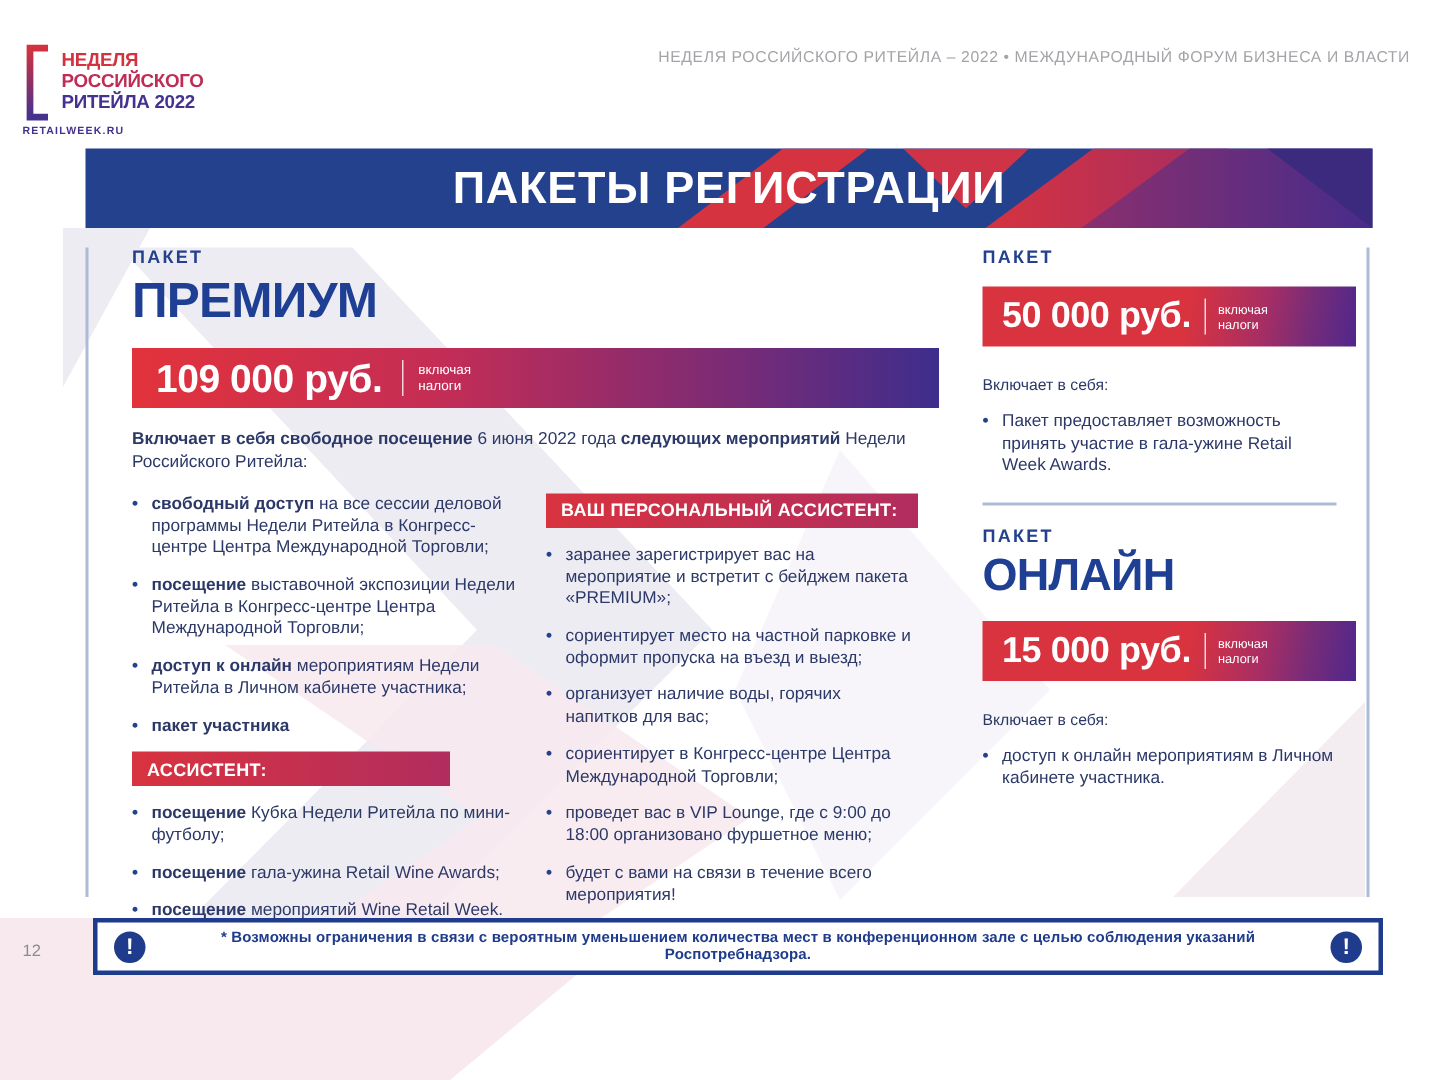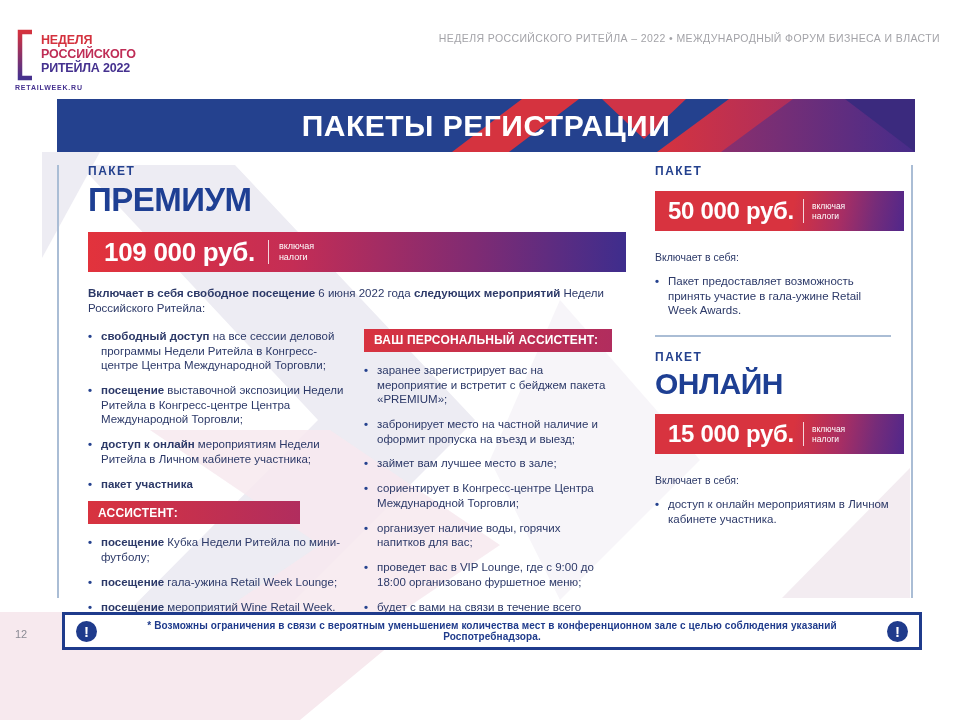--- a/index.html
+++ b/index.html
@@ -152,33 +152,32 @@
       <div class="colA">
         <ul class="blist">
           <li><b class="lead">свободный доступ</b><span> на все сессии деловой программы Недели Ритейла в Конгресс-центре Центра Международной Торговли;</span></li>
           <li><b class="lead">посещение</b><span> выставочной экспозиции Недели Ритейла в Конгресс-центре Центра Международной Торговли;</span></li>
           <li><b class="lead">доступ к онлайн</b><span> мероприятиям Недели Ритейла в Личном кабинете участника;</span></li>
           <li><b class="lead">пакет участника</b><span></span></li>
         </ul>
         <div class="section-bar">АССИСТЕНТ:</div>
         <ul class="blist">
           <li><b class="lead">посещение</b><span> Кубка Недели Ритейла по мини-футболу;</span></li>
-          <li><b class="lead">посещение</b><span> гала-ужина Retail Week Lounge;</span></li>
+          <li><b class="lead">посещение</b><span> гала-ужина Retail Wine Awards;</span></li>
           <li><b class="lead">посещение</b><span> мероприятий Wine Retail Week.</span></li>
         </ul>
       </div>
 
       <div class="colB">
         <div class="section-bar">ВАШ ПЕРСОНАЛЬНЫЙ АССИСТЕНТ:</div>
         <ul class="blist">
           <li>заранее зарегистрирует вас на мероприятие и встретит с бейджем пакета «PREMIUM»;</li>
-          <li>забронирует место на частной наличие и оформит пропуска на въезд и выезд;</li>
-          <li>займет вам лучшее место в зале;</li>
+          <li>сориентирует место на частной парковке и оформит пропуска на въезд и выезд;</li>
+          <li>организует наличие воды, горячих напитков для вас;</li>
           <li>сориентирует в Конгресс-центре Центра Международной Торговли;</li>
-          <li>организует наличие воды, горячих напитков для вас;</li>
           <li>проведет вас в VIP Lounge, где с 9:00 до 18:00 организовано фуршетное меню;</li>
           <li>будет с вами на связи в течение всего мероприятия!</li>
         </ul>
       </div>
     </div>
   </section>
 
   <section class="z rcol">
 
     <div>

